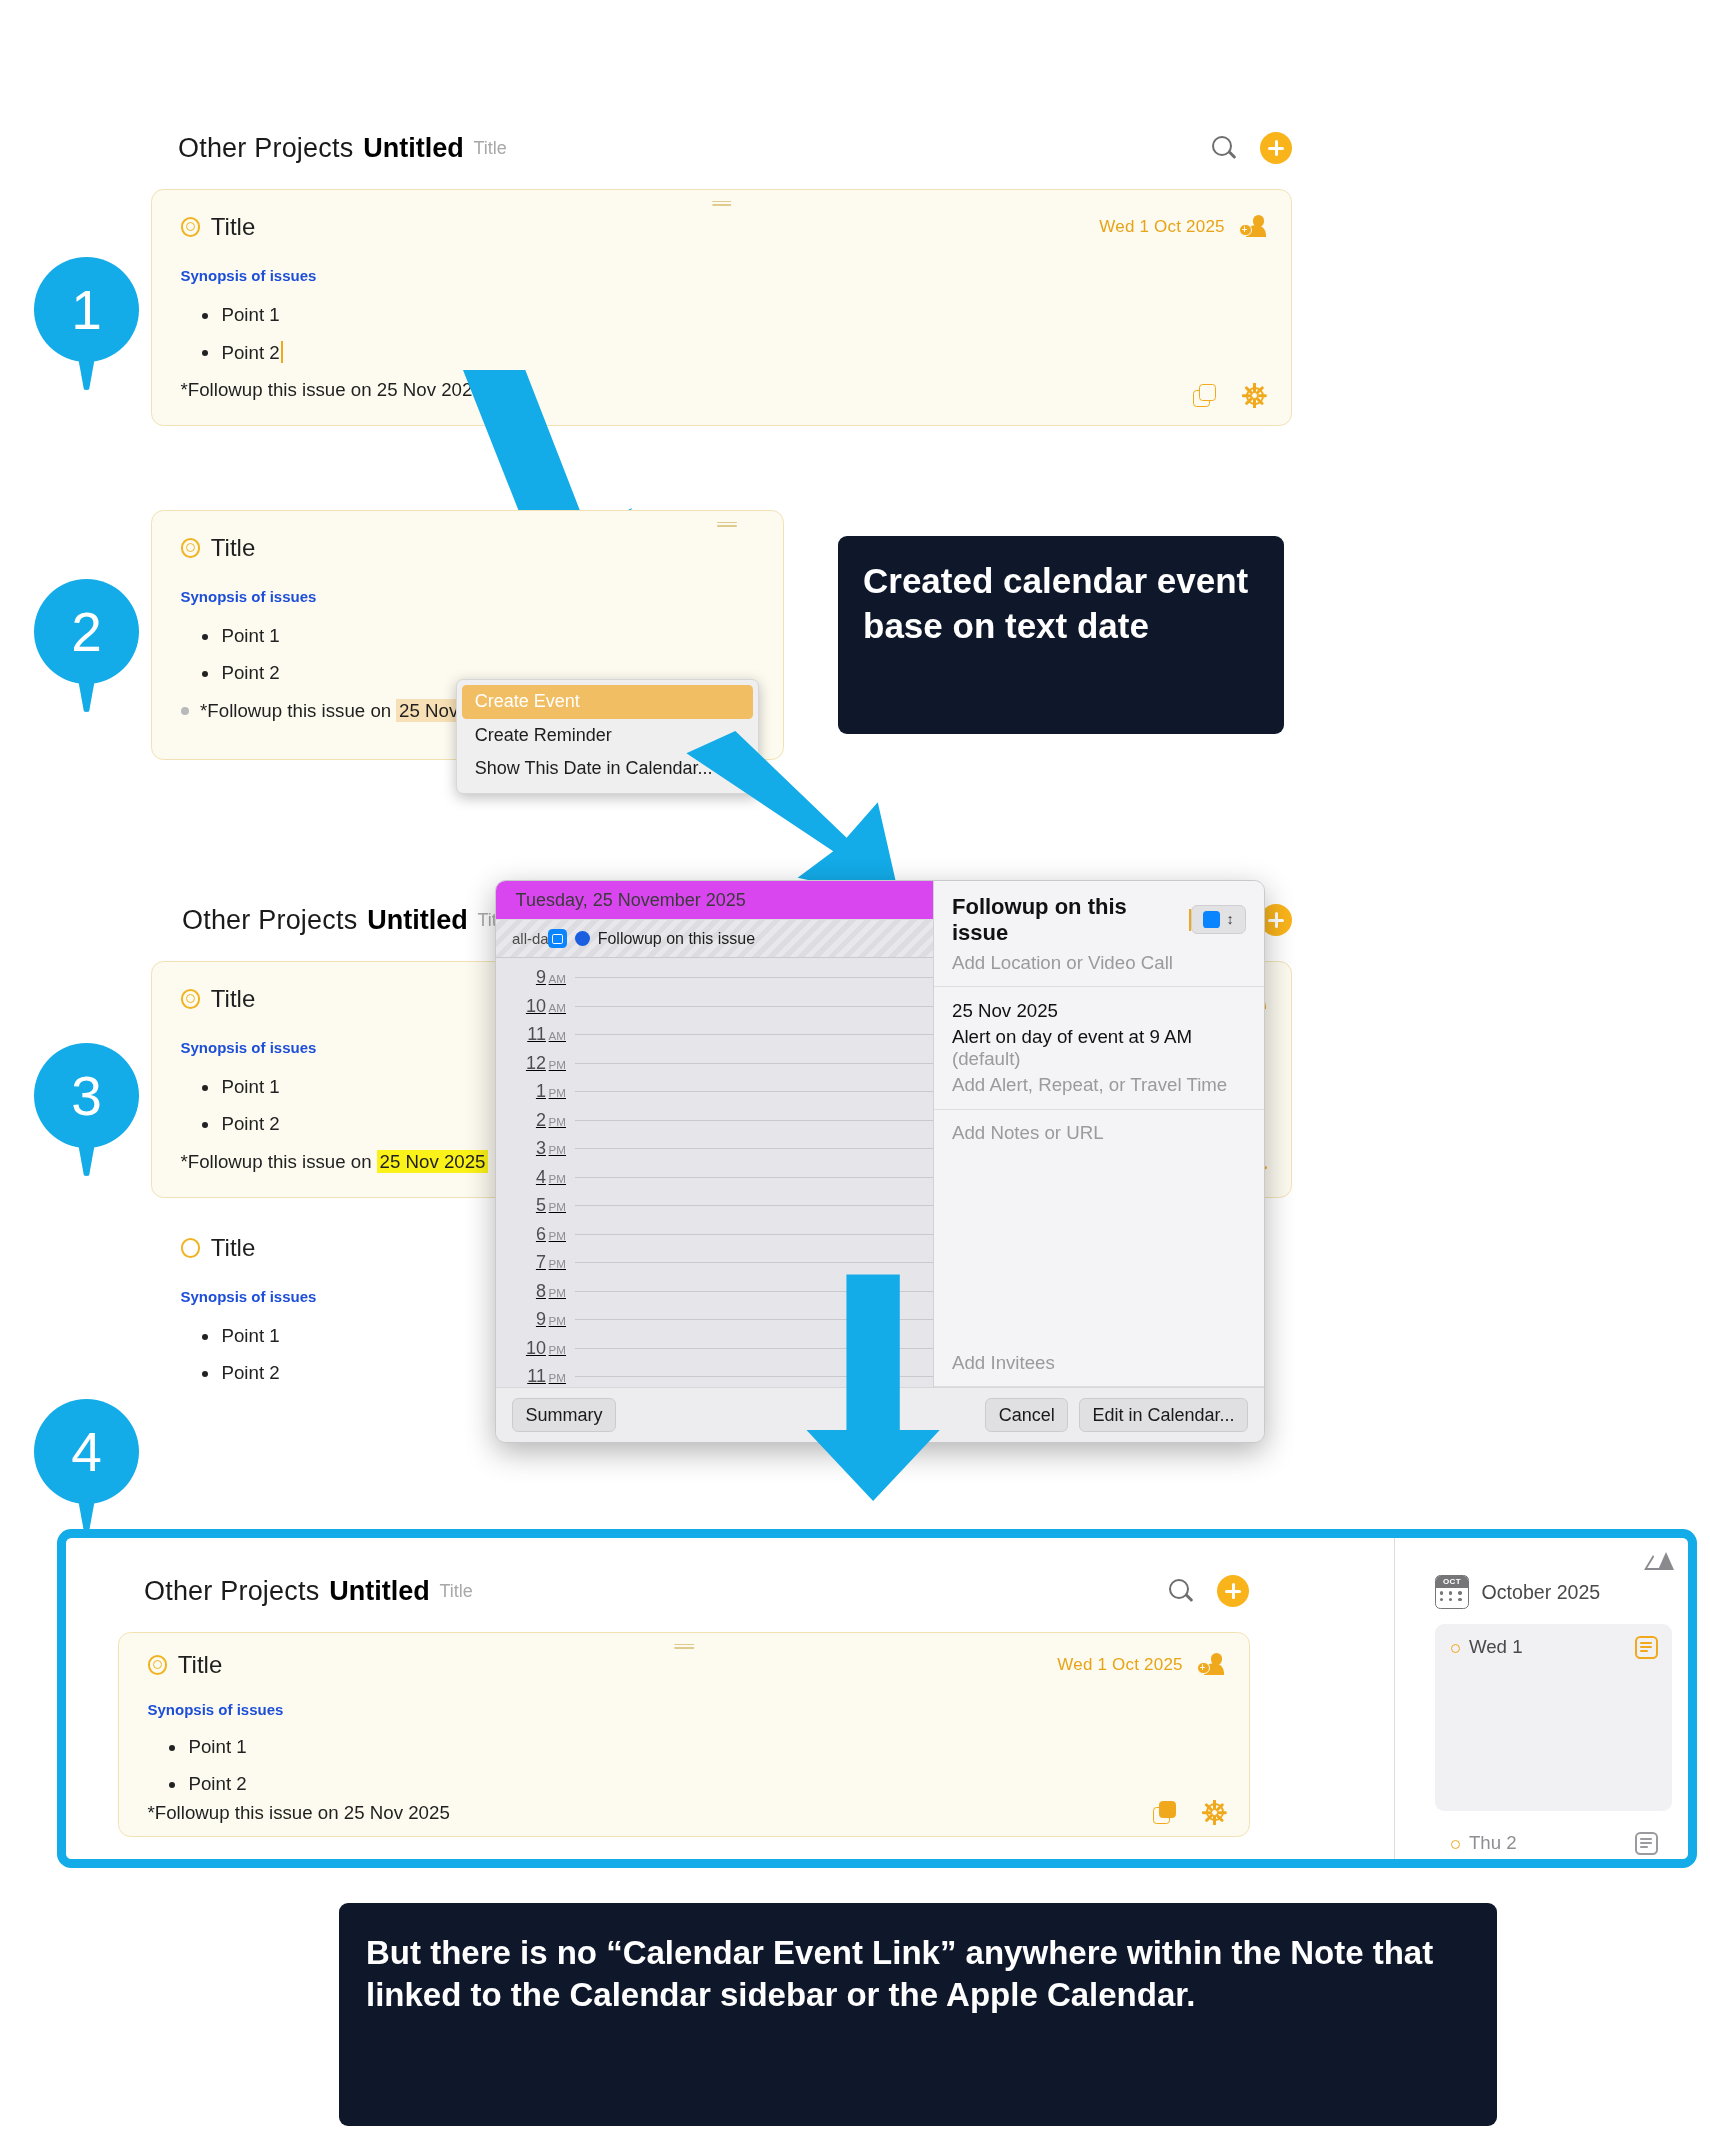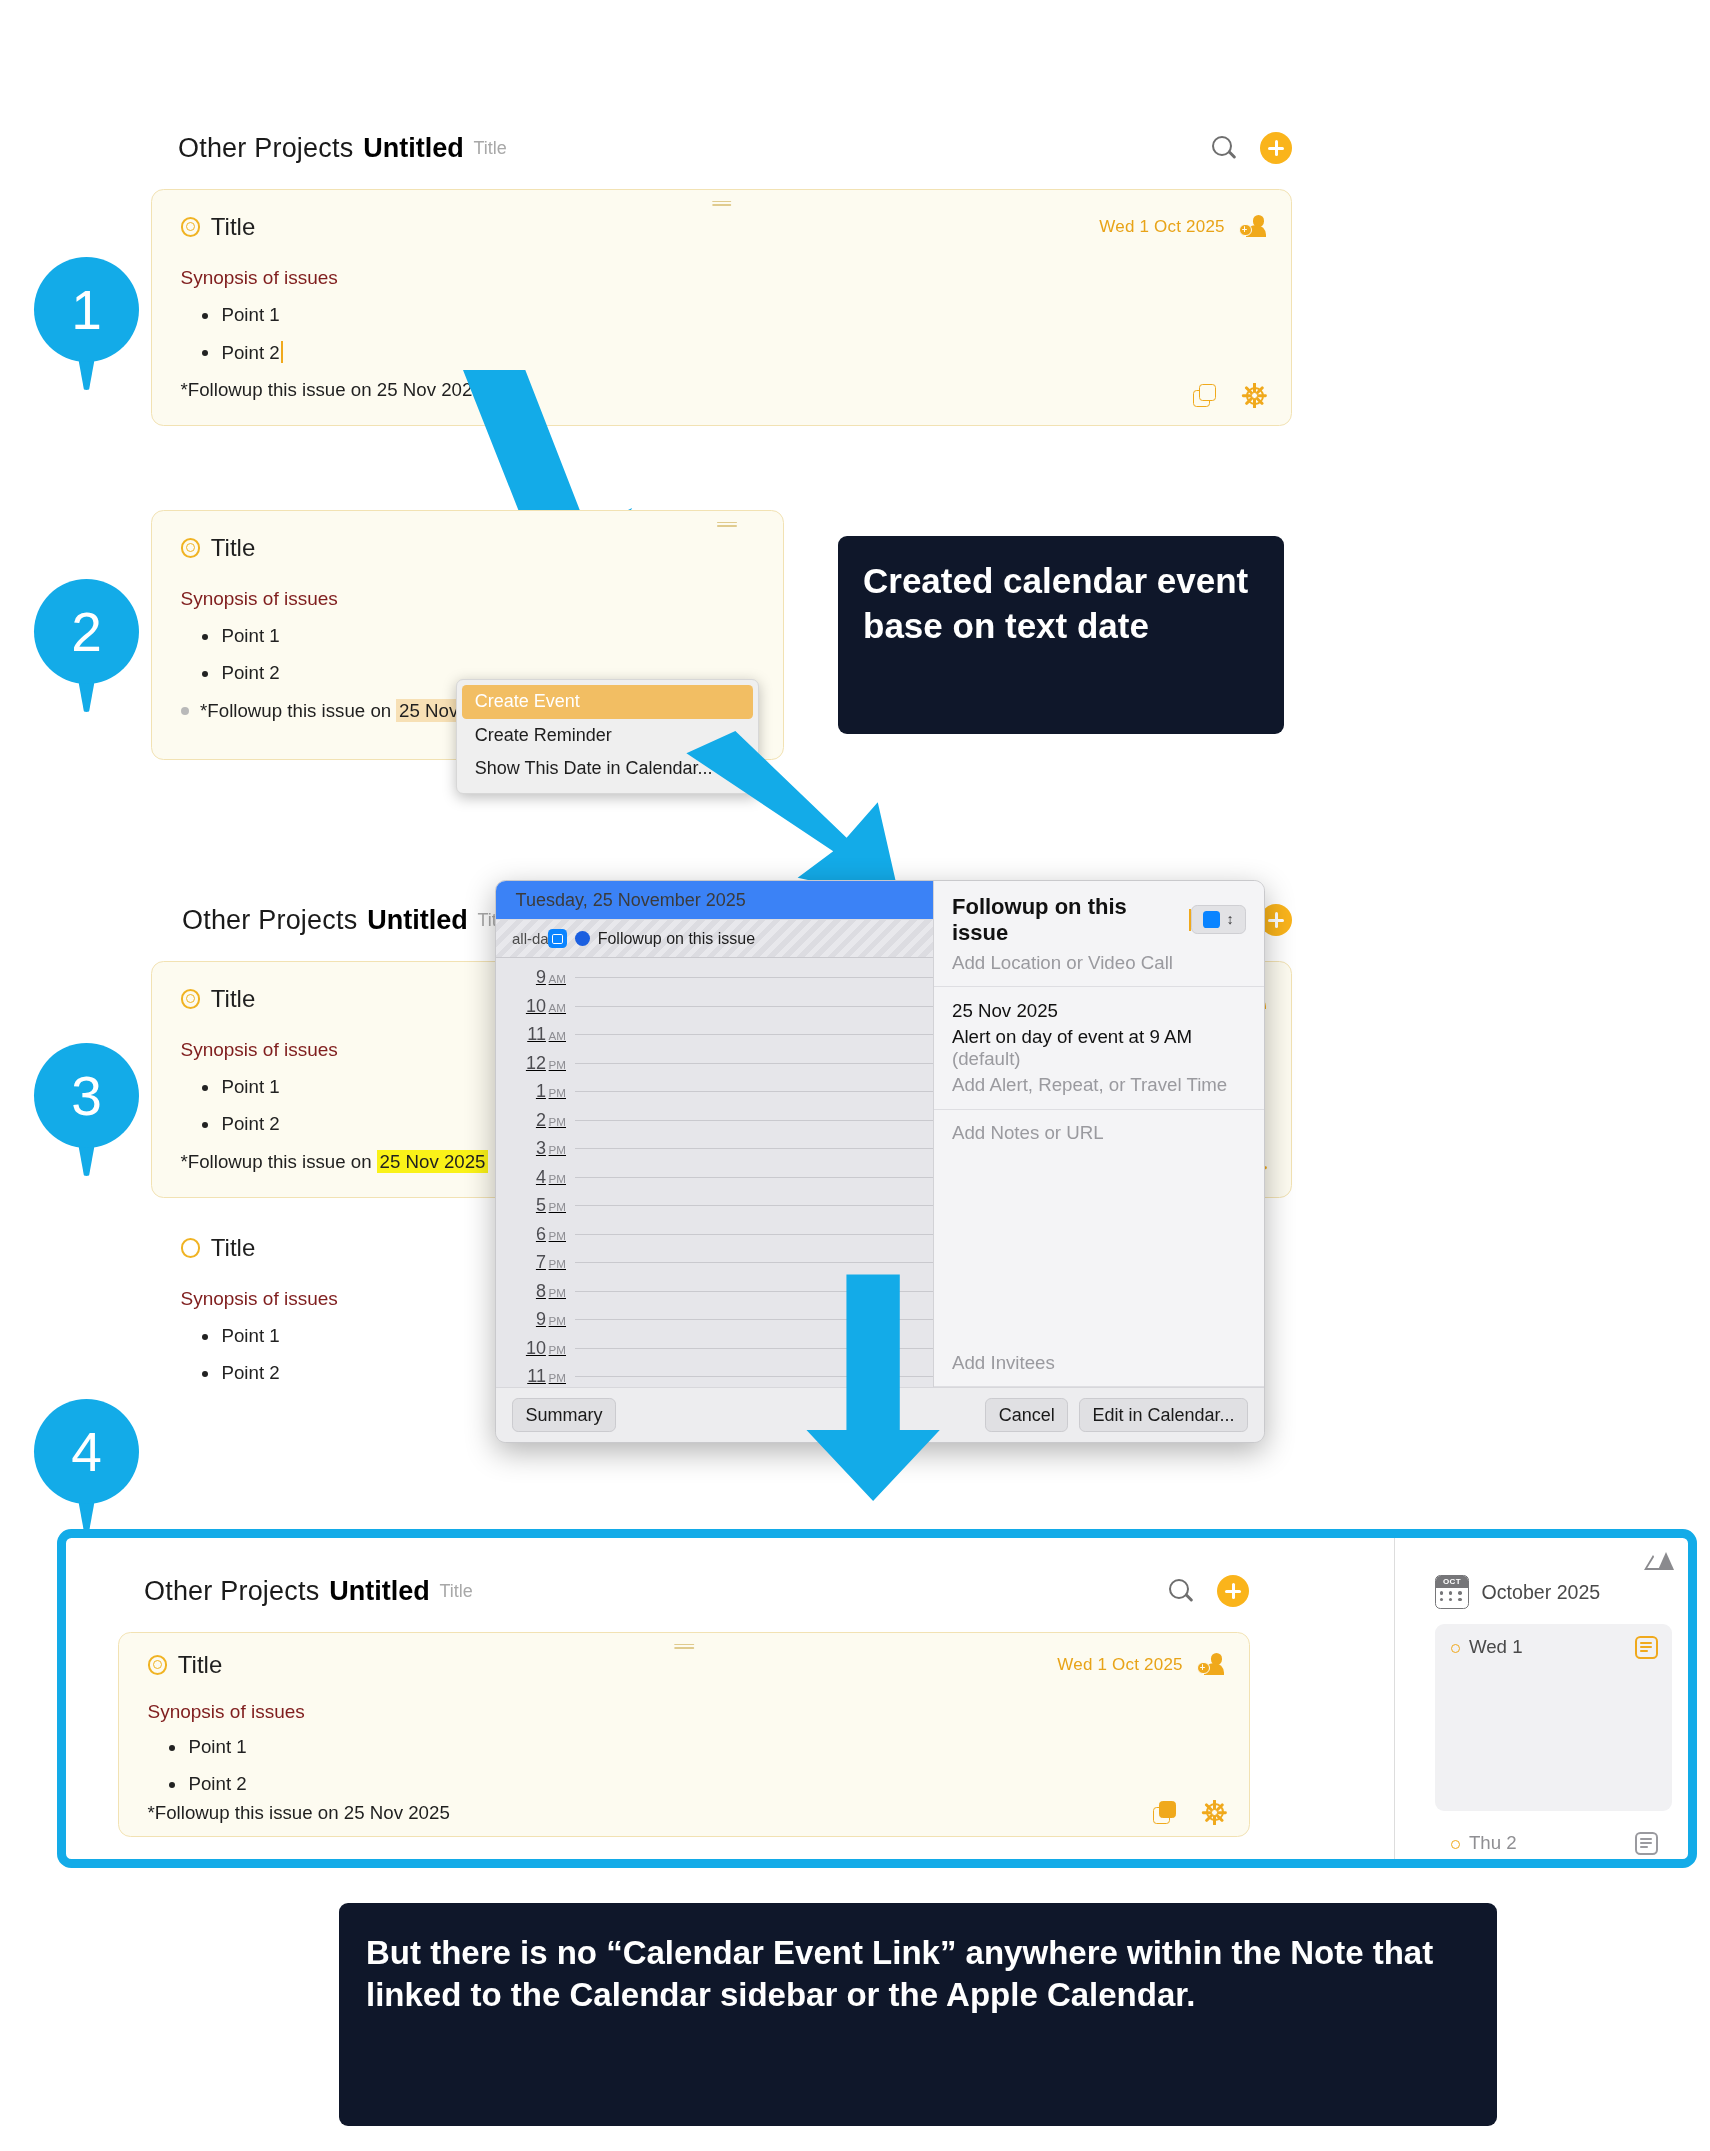--- a/index.html
+++ b/index.html
@@ -73,21 +73,21 @@
   .icon-person .badge {
     position:absolute; left:0px; bottom:4.5px; width:12.5px; height:12.5px; border-radius:50%;
     background:#F0A91C; border:1.8px solid #FDFBF0;
   }
   .icon-person .badge::before, .icon-person .badge::after{
     content:""; position:absolute; background:#FDFBF0; border-radius:0.9px;
   }
   .icon-person .badge::before{left:1.8px; top:4px; width:5.3px; height:1.6px;}
   .icon-person .badge::after {top:1.8px; left:3.7px; width:1.6px; height:5.3px;}
 
-  .synopsis { font-size: 19px; font-weight: 400; color:#7f1d1d; }
+  .synopsis { font-size: 15px; font-weight: 700; color:#1d4ed8; }
   ul.points { list-style: none; }
   ul.points li {
     font-size: 18.7px; color:#222; position: relative; padding-left: 41px; margin-top: 14.3px;
   }
   ul.points li::before {
     content:""; position:absolute; left:21.4px; top:9px; width:6.2px; height:6.2px;
     border-radius:50%; background:#222;
   }
   .followup { font-size: 18.7px; color:#1f1f1f; }
   .caret { display:inline-block; width:2.2px; height:22px; background:#F0A91C; vertical-align:-4.5px; margin-left:0.9px;}
@@ -160,21 +160,21 @@
   .ctx-item.sel { background:#F2BE63; color:#fff; }
 
   
   .cal-pop {
     position:absolute; background:#ECECEE; border-radius:10.7px;
     box-shadow: 0 9px 30px rgba(0,0,0,.30); border:0.9px solid #c9c9cc;
     overflow:hidden; display:flex; flex-direction:column;
   }
   .cal-body { display:flex; flex:1; min-height:0; }
   .cal-left { width: 438px; display:flex; flex-direction:column; background:#E6E6EA; border-right:0.9px solid #d2d2d6;}
-  .cal-daytitle { font-size:18px; color:#3b3b3b; padding:9px 0 8px 19.6px; background:#3b82f6; border-bottom:0.9px solid #dcdce0;}
+  .cal-daytitle { font-size:18px; color:#3b3b3b; padding:9px 0 8px 19.6px; background:#d946ef; border-bottom:0.9px solid #dcdce0;}
   .cal-allday {
     display:flex; align-items:center; gap:8px; padding:6.2px 0 6.2px 52px;
     background: repeating-linear-gradient(-45deg,#E8E8EC 0 5.3px,#DCDCE1 5.3px 10.7px);
     border-bottom:0.9px solid #c9c9ce; position:relative; height:38px;
   }
   .allday-label { position:absolute; left:16px; top:9.8px; font-size:15px; color:#4a4a4a; }
   .cal-chip {
     width:18.7px; height:18.7px; border-radius:4.5px; background:#0A84FF; position:relative; flex:none;
   }
   .cal-chip::after{ content:""; position:absolute; left:3.6px; top:4.5px; right:3.6px; bottom:3.6px; border:1.3px solid #fff; border-radius:1.8px;}

